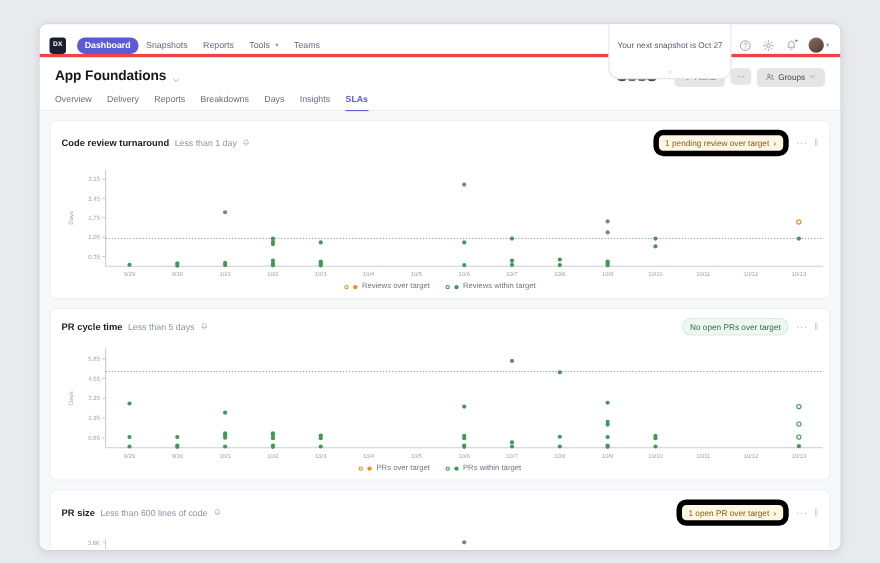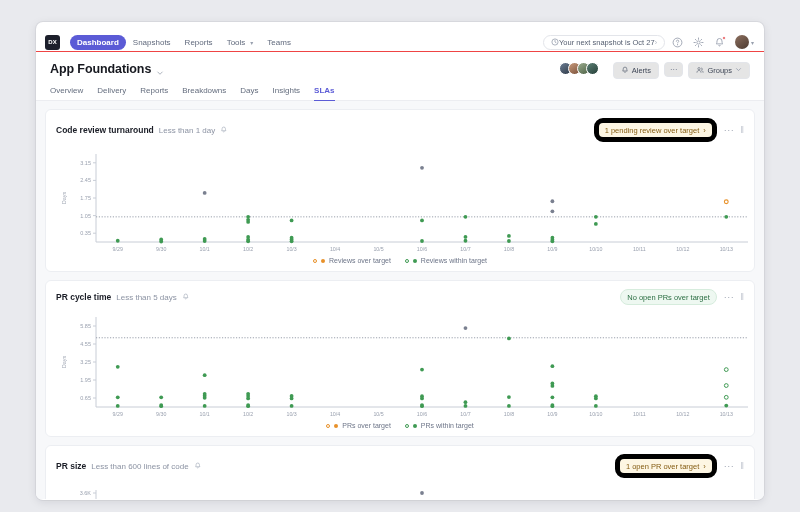--- a/index.html
+++ b/index.html
@@ -15,43 +15,43 @@
     background: #ffffff;
     border-radius: 7px;
     box-shadow: 0 2px 10px rgba(20,22,40,.10), 0 0 0 1px rgba(20,22,40,.05);
     overflow: hidden;
   }
 
   
   .topnav {
     height: 30px; display: flex; align-items: center;
     padding: 11px 10px 0 9px;
-    border-bottom: 1px solid #ef4444;
+    border-bottom: 3px solid #ef4444;
     position: relative;
     text-align: right;
   }
   .logo {
     width: 15px; height: 15px; border-radius: 3px;
     background: #1c1f2b; color: #fff;
     font-size: 6px; font-weight: bold; letter-spacing: .2px;
     display: flex; align-items: center; justify-content: center;
     margin-right: 10px; flex: none;
   }
   .nav-item {
     font-size: 8px; color: #616a7d; padding: 3px 7px;
     border-radius: 9px; white-space: nowrap; cursor: pointer;
     display: flex; align-items: center; gap: 3px;
   }
   .nav-item.active { background: #5b5bd6; color: #fff; font-weight: 600; }
   .spacer { flex: 1; }
   .snapshot-pill {
-    display: flex; align-items: center; gap: 0;
+    display: flex; align-items: center; gap: 16px;
     border: 1px solid #e3e5ea; border-radius: 10px;
     padding: 2px 7px; font-size: 7.5px; color: #555e70;
-    cursor: pointer; background: #fff;
+    cursor: pointer; background: #fff; flex-direction: column;
   }
   .icon-btn {
     width: 16px; height: 16px; display: flex; align-items: center;
     justify-content: center; color: #8b93a4; cursor: pointer;
     margin-left: 5px; position: relative;
   }
   .avatar-top {
     width: 14px; height: 14px; border-radius: 50%;
     background: linear-gradient(145deg,#8d7060,#4c3a30);
     margin-left: 7px; cursor: pointer; flex: none;

